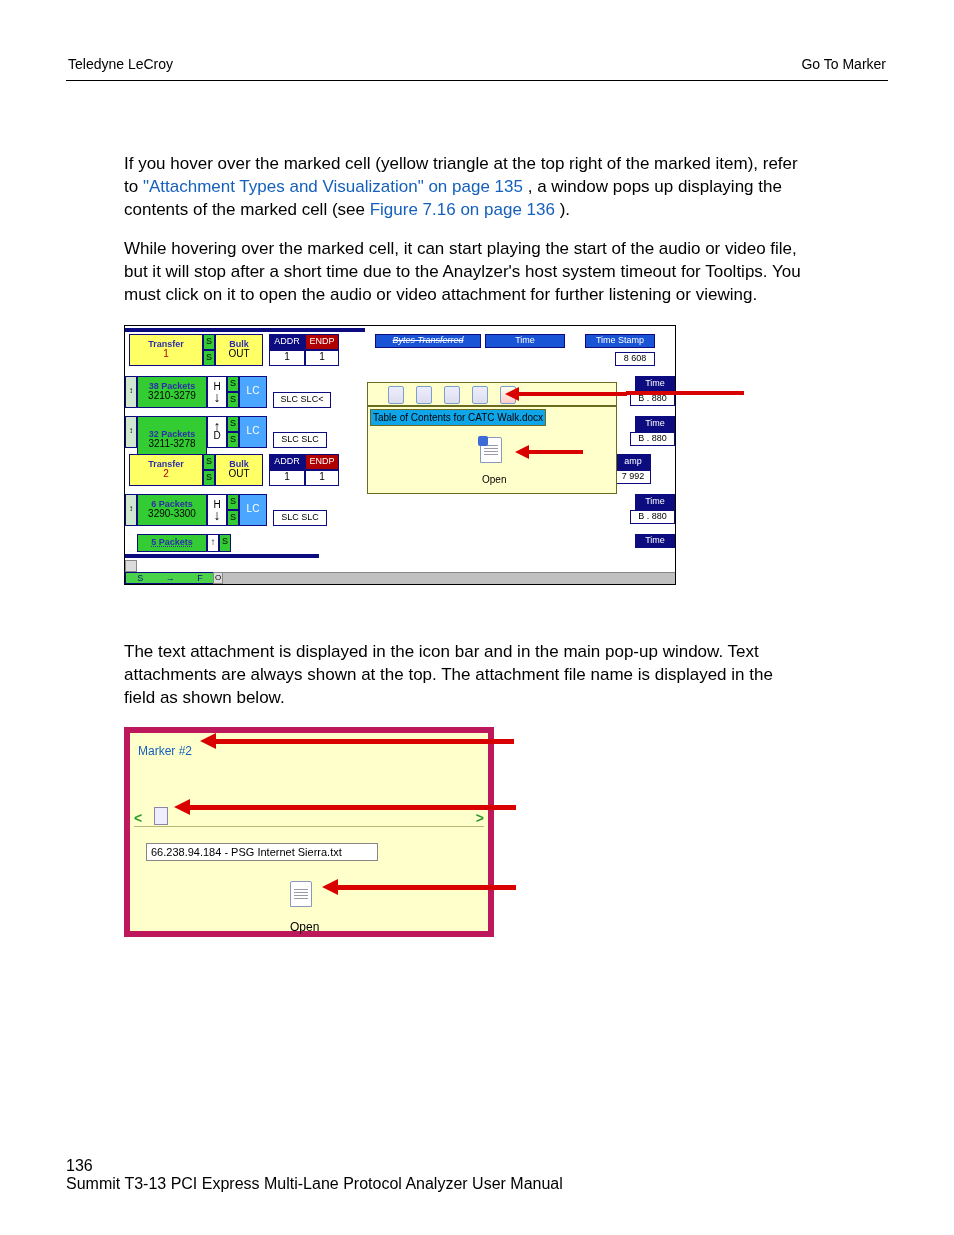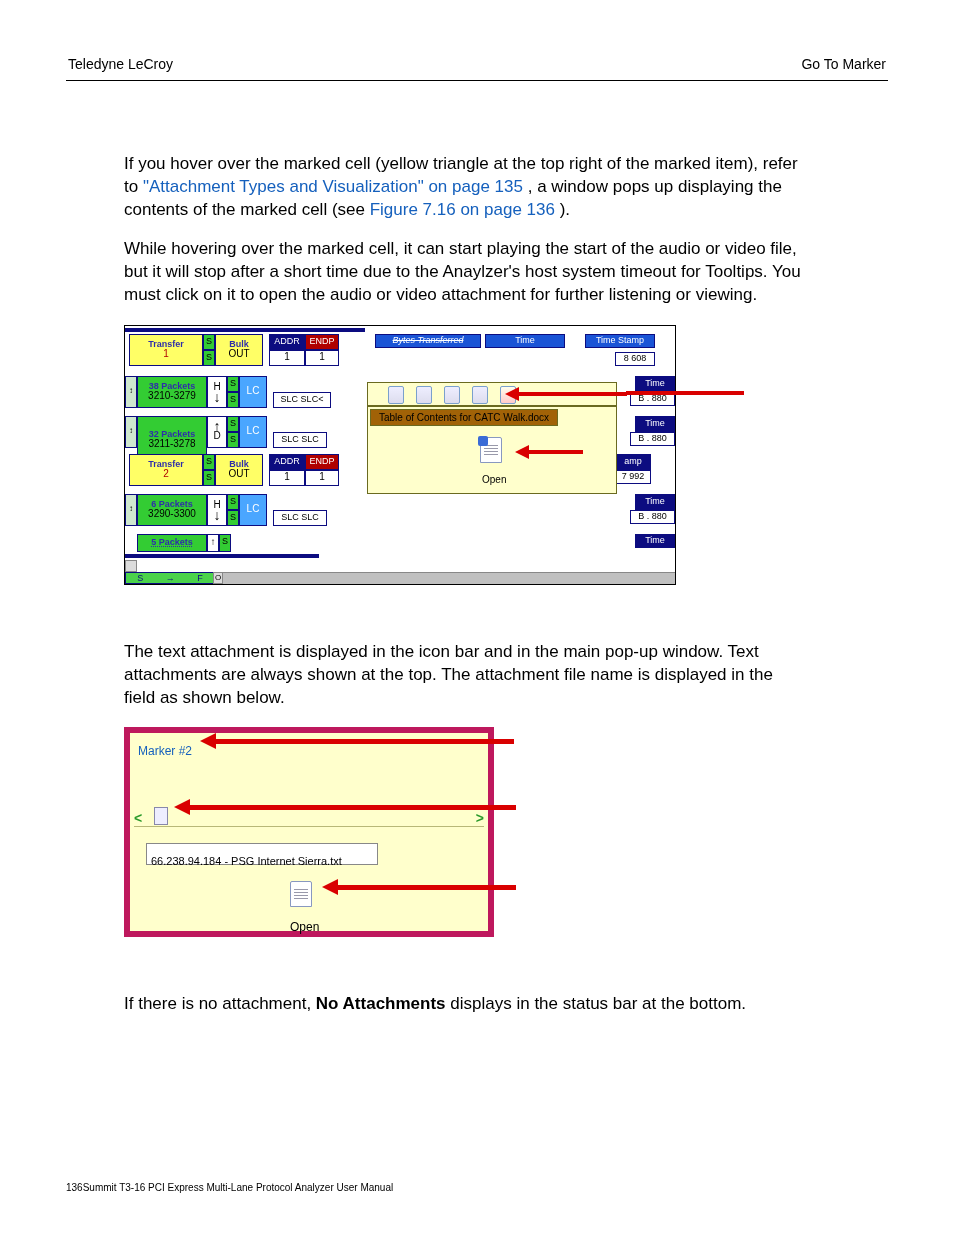--- a/index.html
+++ b/index.html
@@ -4,21 +4,21 @@
 <style>
   * { box-sizing: border-box; margin: 0; padding: 0; }
   html, body { width: 954px; height: 1235px; font-family: "Segoe UI", "Myriad Pro", Arial, sans-serif; background: #fff; color: #000; }
   .page { position: relative; width: 954px; height: 1235px; padding: 56px 66px 42px 66px; }
   .hdr { display: flex; justify-content: space-between; font-size: 14px; color: #000; padding: 0 2px 8px 2px; align-items: flex-end; }
   .hdr-line { border-bottom: 1px solid #000; margin-bottom: 72px; }
   .content { margin-left: 58px; width: 680px; font-size: 17px; line-height: 1.35; }
   .content p { margin-bottom: 16px; }
   a.link { color: #1560bd; text-decoration: none; }
   .figure { margin: 18px 0 56px 0; position: relative; }
-  .ftr { position: absolute; left: 66px; right: 66px; bottom: 42px; display: flex; font-size: 10px; }
+  .ftr { position: absolute; left: 66px; right: 66px; bottom: 42px; display: flex; justify-content: space-between; font-size: 16px; flex-direction: column; }
   .bold { font-weight: 700; }
 
   
   .fig1 { width: 552px; height: 260px; border: 1px solid #000; background: #fff; position: relative; overflow: hidden; }
   .fig1 .thickbar { position: absolute; height: 4px; background: #0c0c80; }
   .fig1 .row { position: absolute; display: flex; align-items: stretch; }
   .box { border: 1px solid #0c0c80; display: flex; flex-direction: column; align-items: center; justify-content: center; font-size: 10px; line-height: 1.05; }
   .box.yellow { background: #ffff66; }
   .box.green { background: #33cc33; color: #000; }
   .box.blue { background: #4aa6ff; color: #fff; }
@@ -26,39 +26,39 @@
   .box.navy { background: #0c0c80; color: #fff; }
   .box.white { background: #fff; }
   .miniS { width: 12px; height: 16px; background: #33cc33; border: 1px solid #0c0c80; font-size: 9px; text-align: center; }
   .box .hdrlbl { font-size: 9px; color: #2e2eaa; font-weight: 600; }
   .leftIco { width: 12px; height: 32px; background: #cfe8cf; border: 1px solid #0c0c80; display:flex; align-items:center; justify-content:center; font-size:8px; }
   .popup { position: absolute; background: #ffffcc; border: 1px solid #6a6a20; }
   .popup .ttl { position: absolute; left: 4px; top: 2px; font-size: 10px; color: #1560bd; }
   .iconrow { position: absolute; display: flex; gap: 12px; }
   .pico { width: 16px; height: 18px; border: 1px solid #7aa0cc; background: linear-gradient(#eef,#dde); border-radius: 2px; }
   .pico.pdf { background: linear-gradient(#ffe,#fcc); }
-  .tooltip { position:absolute; font-size:10px; background:#a16207; border:1px solid #6a6a20; padding:1px 8px; }
+  .tooltip { position:absolute; font-size:10px; background:#0ea5e9; border:1px solid #6a6a20; padding:1px 2px; }
   .docicon { width: 22px; height: 26px; border: 1px solid #8898c0; border-radius: 2px 2px 0 0; background: #fff; position: relative; }
   .docicon::before { content:""; position:absolute; left:3px; right:3px; top:7px; height:1px; background:#99a; box-shadow: 0 3px 0 #99a, 0 6px 0 #99a, 0 9px 0 #99a; }
   .docicon.word::after { content:""; position:absolute; top:-2px; left:-3px; width:10px; height:10px; background:#3a6bd6; border-radius:2px; }
   .openLbl { position:absolute; font-size:10px; }
   .redArrow { position: absolute; height: 0; }
   .redArrow .shaft { position:absolute; height:4px; background:#d90000; top:-2px; }
   .redArrow .head { position:absolute; width:0; height:0; border-top:7px solid transparent; border-bottom:7px solid transparent; border-right:14px solid #d90000; top:-7px; }
   .scrollbtn { position:absolute; width:12px; height:12px; background:#dcdcdc; border:1px solid #888; }
   .statusbar { position:absolute; left:0; right:0; bottom:0; height:12px; background:#c0c0c0; border-top:1px solid #888; }
   .sfe { position:absolute; left:0; bottom:0; height:12px; width:90px; background:#4bd24b; border:1px solid #0c0c80; display:flex; align-items:center; justify-content:space-around; font-size:9px; color:#0c0c80; }
 
   
   .fig2 { width: 370px; height: 210px; border: 6px solid #be185d; background: #ffffcc; position: relative; }
   .fig2 .mlbl { position:absolute; left:8px; top:10px; font-size:12px; color:#1560bd; }
   .fig2 .chev { position:absolute; left:4px; top:76px; font-size:14px; color:#2a9a2a; font-weight:700; }
   .fig2 .chevR { position:absolute; right:4px; top:76px; font-size:14px; color:#2a9a2a; font-weight:700; }
   .fig2 .docmini { position:absolute; left:24px; top:74px; width:14px; height:18px; border:1px solid #88a; background:#eef; }
-  .fig2 .fname { position:absolute; left:16px; top:110px; width:232px; height:18px; background:#fff; border:1px solid #888; font-size:11px; padding:10px 4px; }
+  .fig2 .fname { position:absolute; left:16px; top:110px; width:232px; height:18px; background:#fff; border:1px solid #888; font-size:11px; padding:1px 4px; }
   .fig2 .bigdoc { position:absolute; left:160px; top:148px; }
   .fig2 .open2 { position:absolute; left:160px; top:186px; font-size:12px; }
 
   .redArrow2 { position:absolute; }
   .redArrow2 .shaft { position:absolute; height:5px; background:#d90000; top:-2.5px; }
   .redArrow2 .head { position:absolute; width:0; height:0; border-top:8px solid transparent; border-bottom:8px solid transparent; border-right:16px solid #d90000; top:-8px; }
 </style>
 </head>
 <body>
 
@@ -317,24 +317,19 @@
       <div class="redArrow2" style="left:50px;top:80px;">
           <div class="head" style="left:0;"></div>
           <div class="shaft" style="left:14px;width:328px;"></div>
         </div>
       <div class="redArrow2" style="left:198px;top:160px;">
           <div class="head" style="left:0;"></div>
           <div class="shaft" style="left:14px;width:180px;"></div>
         </div>
     </div>
 
-    <p>
-      <span>If there is no attachment, </span>
-      <span class="bold">No Attachments</span>
-      <span> displays in the status bar at the bottom.</span>
-    </p>
   </div>
 
   <div class="ftr">
     <span>136</span>
-    <span>Summit T3-16 PCI Express Multi-Lane Protocol Analyzer User Manual</span>
+    <span>Summit T3-13 PCI Express Multi-Lane Protocol Analyzer User Manual</span>
   </div>
 </div>
 
 </body></html>

